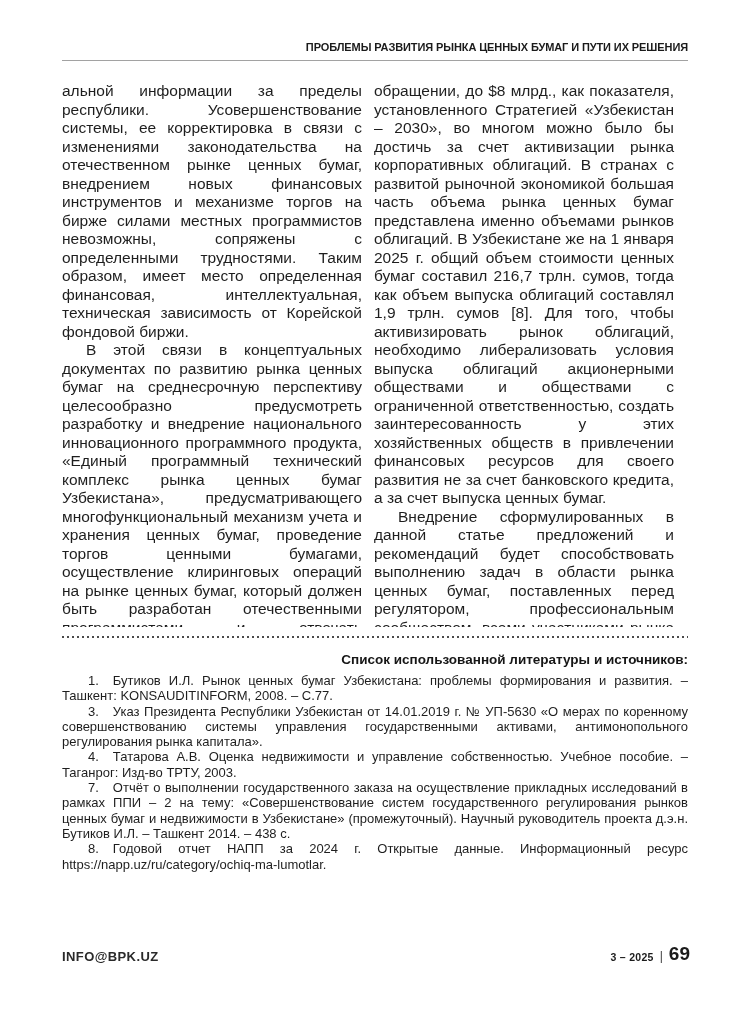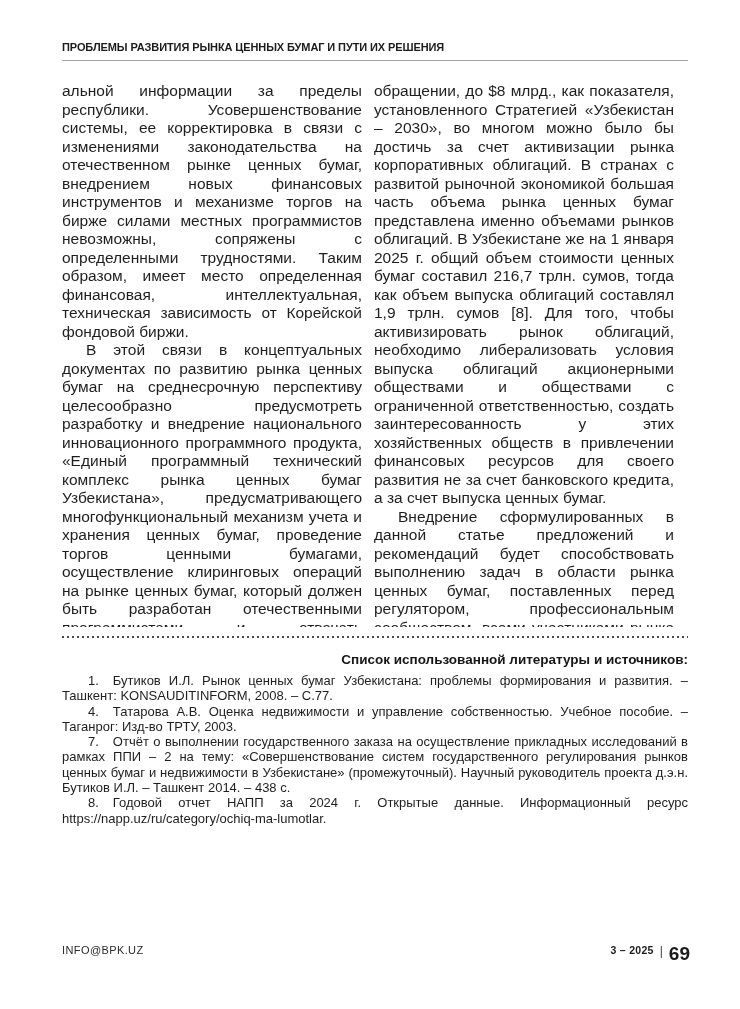--- a/index.html
+++ b/index.html
@@ -15,21 +15,21 @@
   }
   .content {
     position: absolute;
     left: 62px;
     right: 52px;
     top: 0;
   }
   
   .running-head {
     padding-top: 40px;
-    text-align: left;
+    text-align: right;
     font-weight: bold;
     font-size: 11px;
     line-height: 14px;
     letter-spacing: -0.1px;
     color: #1b1b1b;
   }
   .header-rule {
     border: none;
     border-bottom: 1px solid #a2a2a2;
     margin: 6px 0 0 0;
@@ -83,26 +83,26 @@
   .footer {
     position: absolute;
     left: 62px;
     right: 50px;
     top: 944px;
     display: flex;
     justify-content: space-between;
     align-items: baseline;
   }
   .footer-email {
-    font-weight: normal;
-    font-size: 11px;
+    font-weight: bold;
+    font-size: 13px;
     letter-spacing: 0.4px;
     color: #2a2a2a;
   }
-  .footer-right { display: flex; align-items: flex-start; color: #1b1b1b; }
+  .footer-right { display: flex; align-items: flex-end; color: #1b1b1b; }
   .footer-issue { font-weight: bold; font-size: 10.5px; letter-spacing: 0.3px; }
   .footer-bar { font-weight: 400; font-size: 12px; margin: 0 6px; color: #3a3a3a; }
   .footer-pagenum { font-weight: bold; font-size: 19px; line-height: 19px; }
 </style>
 </head>
 <body>
 
 <div class="page">
   <div class="content">
 
@@ -122,20 +122,21 @@
         <p class="indent">Внедрение сформулированных в данной статье предложений и рекомендаций будет способствовать выполнению задач в области рынка ценных бумаг, поставленных перед регулятором, профессиональным сообществом, всеми участниками рынка ценных бумаг Стратегией «Узбекистан – 2030».</p>
       </div>
     </div>
 
     <div class="dotted-sep"></div>
 
     <div class="refs-heading">Список использованной литературы и источников:</div>
 
     <div class="refs">
       <p><span class="ref-num">1.</span><span>Бутиков И.Л. Рынок ценных бумаг Узбекистана: проблемы формирования и развития. – Ташкент: KONSAUDITINFORM, 2008. – С.77.</span></p>
+      <p><span class="ref-num">3.</span><span>Указ Президента Республики Узбекистан от 14.01.2019 г. № УП-5630 «О мерах по коренному совершенствованию системы управления государственными активами, антимонопольного регулирования рынка капитала».</span></p>
       <p><span class="ref-num">4.</span><span>Татарова А.В. Оценка недвижимости и управление собственностью. Учебное пособие. – Таганрог: Изд-во ТРТУ, 2003.</span></p>
       <p><span class="ref-num">7.</span><span>Отчёт о выполнении государственного заказа на осуществление прикладных исследований в рамках ППИ – 2 на тему: «Совершенствование систем государственного регулирования рынков ценных бумаг и недвижимости в Узбекистане» (промежуточный). Научный руководитель проекта д.э.н. Бутиков И.Л. – Ташкент 2014. – 438 с.</span></p>
       <p><span class="ref-num">8.</span><span>Годовой отчет НАПП за 2024 г. Открытые данные. Информационный ресурс https://napp.uz/ru/category/ochiq-ma-lumotlar.</span></p>
     </div>
 
   </div>
 
   <div class="footer">
     <span class="footer-email">INFO@BPK.UZ</span>
     <span class="footer-right">

